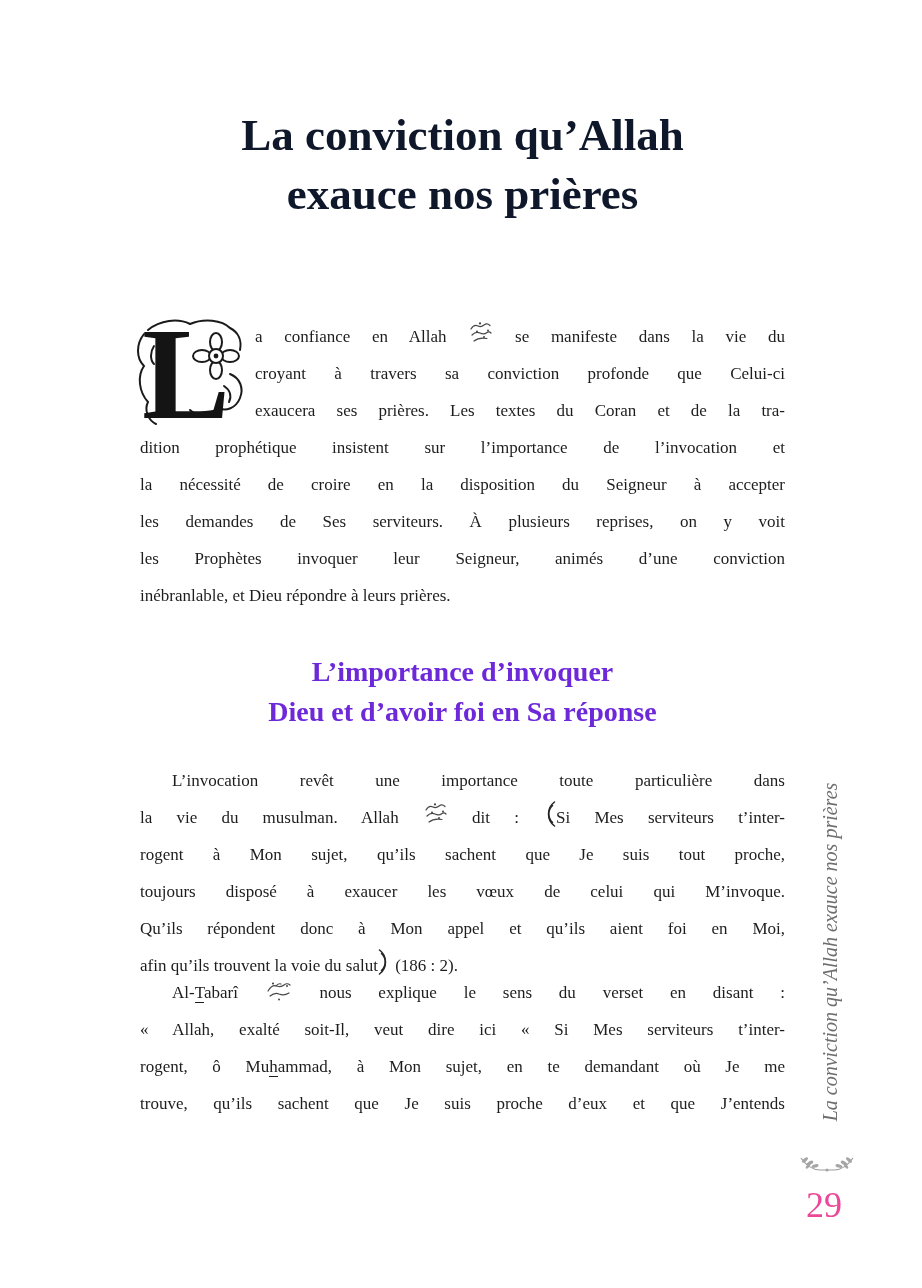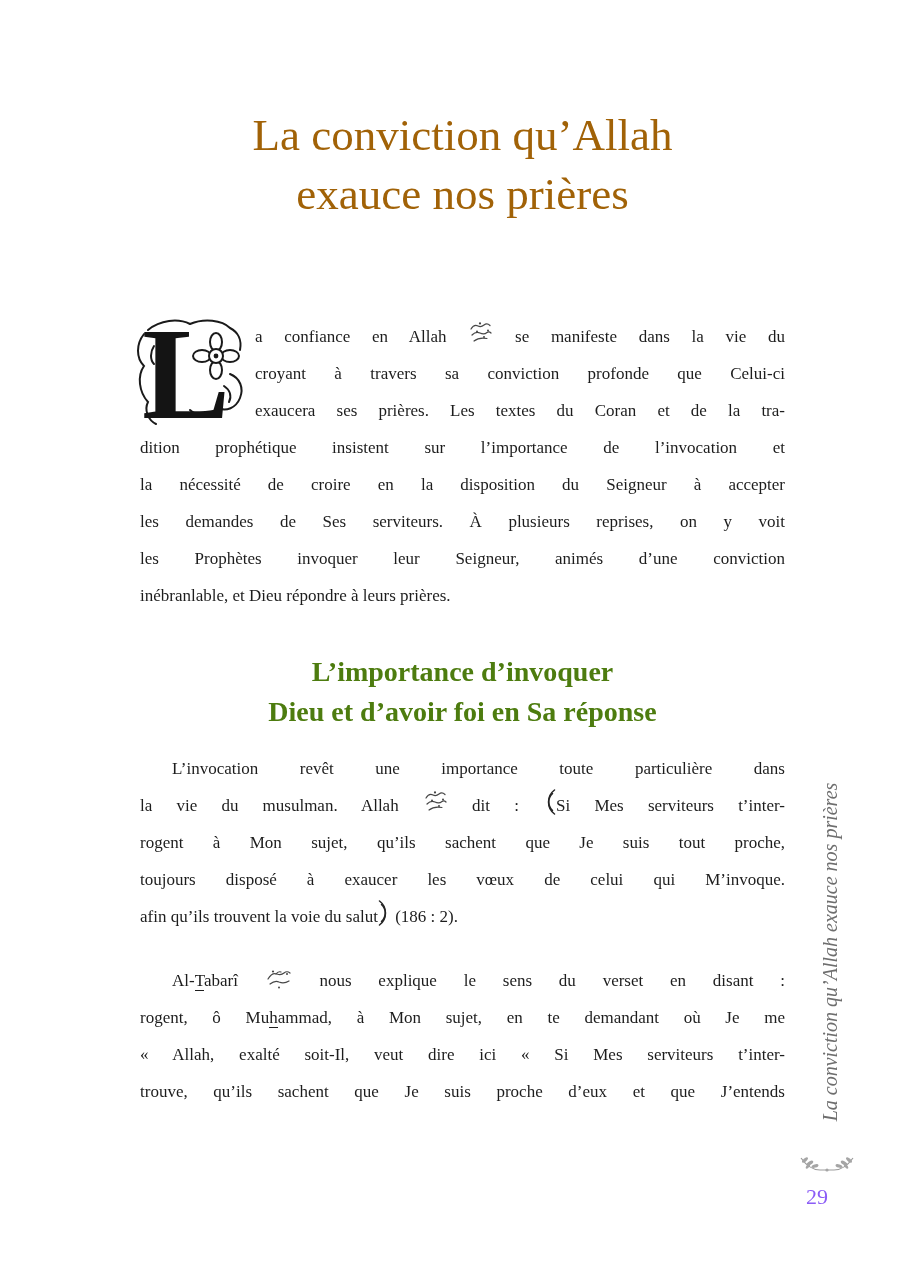--- a/index.html
+++ b/index.html
@@ -3,45 +3,45 @@
 <meta charset="utf-8">
 <style>
   html,body{margin:0;padding:0;}
   body{
     width:922px;height:1288px;background:#ffffff;overflow:hidden;position:relative;
     font-family:"Liberation Serif","DejaVu Serif",serif;color:#1d1d1d;
   }
   .abs{position:absolute;}
   #title{
     left:140px;top:106px;width:645px;text-align:center;
-    font-weight:normal;font-size:45px;line-height:59px;color:#a16207;
+    font-weight:bold;font-size:45px;line-height:59px;color:#0f172a;
   }
   #section-heading{
     left:140px;top:652px;width:645px;text-align:center;
-    font-weight:bold;font-size:28px;line-height:40px;color:#4d7c0f;
+    font-weight:bold;font-size:28px;line-height:40px;color:#6d28d9;
   }
   .para{font-size:17px;}
   .tl{height:37px;line-height:37px;overflow:hidden;}
   .just{text-align:justify;text-align-last:justify;}
-  .ind{padding-left:32px;}
+  .ind{padding-left:32px;margin-top:12px;}
   .b,.tl .b{font-weight:normal;}
   .u{border-bottom:1.6px solid currentColor;}
   #p1-beside{left:255px;top:318px;width:530px;}
   #p1-full{left:140px;top:429px;width:645px;}
   #p2{left:140px;top:750px;width:645px;}
   #p3{left:140px;top:962px;width:645px;}
   #dropcap{left:134px;top:316px;width:112px;height:116px;}
   #margin-vertical{
     left:640px;top:938px;width:380px;height:28px;
     transform:rotate(-90deg);
     font-style:italic;font-size:20px;line-height:28px;text-align:center;
     color:#6e6e6e;white-space:nowrap;
   }
   #footer-ornament{left:795px;top:1152px;}
-  #page-number{left:806px;top:1184px;font-size:22px;color:#8b5cf6;}
+  #page-number{left:806px;top:1184px;font-size:36px;color:#ec4899;}
   .ich{display:inline-block;}
   .ich svg{display:inline-block;vertical-align:-4px;}
 </style>
 </head>
 <body>
 
 <div id="title" class="abs">
   <div>La conviction qu’Allah</div>
   <div>exauce nos prières</div>
 </div>
@@ -113,20 +113,21 @@
             <circle cx="16" cy="17" r="1"></circle>
           </g>
         </svg></span><span> dit : </span><span class="ich"><svg width="13" height="26" viewBox="0 0 13 26">
           <g fill="none" stroke="#242424" stroke-width="1.5" stroke-linecap="round">
             <path d="M11.5 1 C3.5 7 3.5 19 11.5 25"></path>
             <path d="M9.5 4.5 C4.5 9.5 4.5 16.5 9.5 21.5"></path>
           </g>
         </svg></span><span class="b">Si Mes serviteurs t’inter-</span></div>
     <div class="tl just"><span class="b">rogent à Mon sujet, qu’ils sachent que Je suis tout proche,</span></div>
     <div class="tl just"><span class="b">toujours disposé à exaucer les vœux de celui qui M’invoque.</span></div>
+    <div class="tl just"><span class="b">Qu’ils répondent donc à Mon appel et qu’ils aient foi en Moi,</span></div>
     <div class="tl"><span class="b">afin qu’ils trouvent la voie du salut</span><span class="ich"><svg width="13" height="26" viewBox="0 0 13 26">
           <g fill="none" stroke="#242424" stroke-width="1.5" stroke-linecap="round">
             <path d="M1.5 1 C9.5 7 9.5 19 1.5 25"></path>
             <path d="M3.5 4.5 C8.5 9.5 8.5 16.5 3.5 21.5"></path>
           </g>
         </svg></span><span> (186 : 2).</span></div>
   </div>
 
 <div id="p3" class="abs para">
     <div class="tl just ind"><span>Al-</span><span class="u">T</span><span>abarî </span><span class="ich"><svg width="28" height="24" viewBox="0 0 28 24">
@@ -134,22 +135,22 @@
             <path d="M3 13 q4 -7 9 -5 q4 1.5 7 -1 q3 -2.5 6 0"></path>
             <path d="M5 18 q5 -4 9 -2 q5 2 10 -1"></path>
             <path d="M11 8 q2 -3 5 -2"></path>
           </g>
           <g fill="#474747">
             <circle cx="8" cy="5.5" r="1.1"></circle>
             <circle cx="22" cy="8" r="1"></circle>
             <circle cx="14" cy="21.5" r="1"></circle>
           </g>
         </svg></span><span> nous explique le sens du verset en disant :</span></div>
+    <div class="tl just"><span>« Allah, exalté soit-Il, veut dire ici « Si Mes serviteurs t’inter-</span></div>
     <div class="tl just"><span>rogent, ô Mu</span><span class="u">h</span><span>ammad, à Mon sujet, en te demandant où Je me</span></div>
-    <div class="tl just"><span>« Allah, exalté soit-Il, veut dire ici « Si Mes serviteurs t’inter-</span></div>
     <div class="tl just"><span>trouve, qu’ils sachent que Je suis proche d’eux et que J’entends</span></div>
   </div>
 
 <div id="margin-vertical" class="abs">La conviction qu’Allah exauce nos prières</div>
 
 <div id="footer-ornament" class="abs">
   <svg width="64" height="28" viewBox="0 0 64 28">
     <g fill="none" stroke="#9b9b9b" stroke-width="1.2">
       <path d="M32 18 L25 18 M32 18 L39 18"></path>
       <path d="M25 18 C17 18 11 13 6 6"></path>

